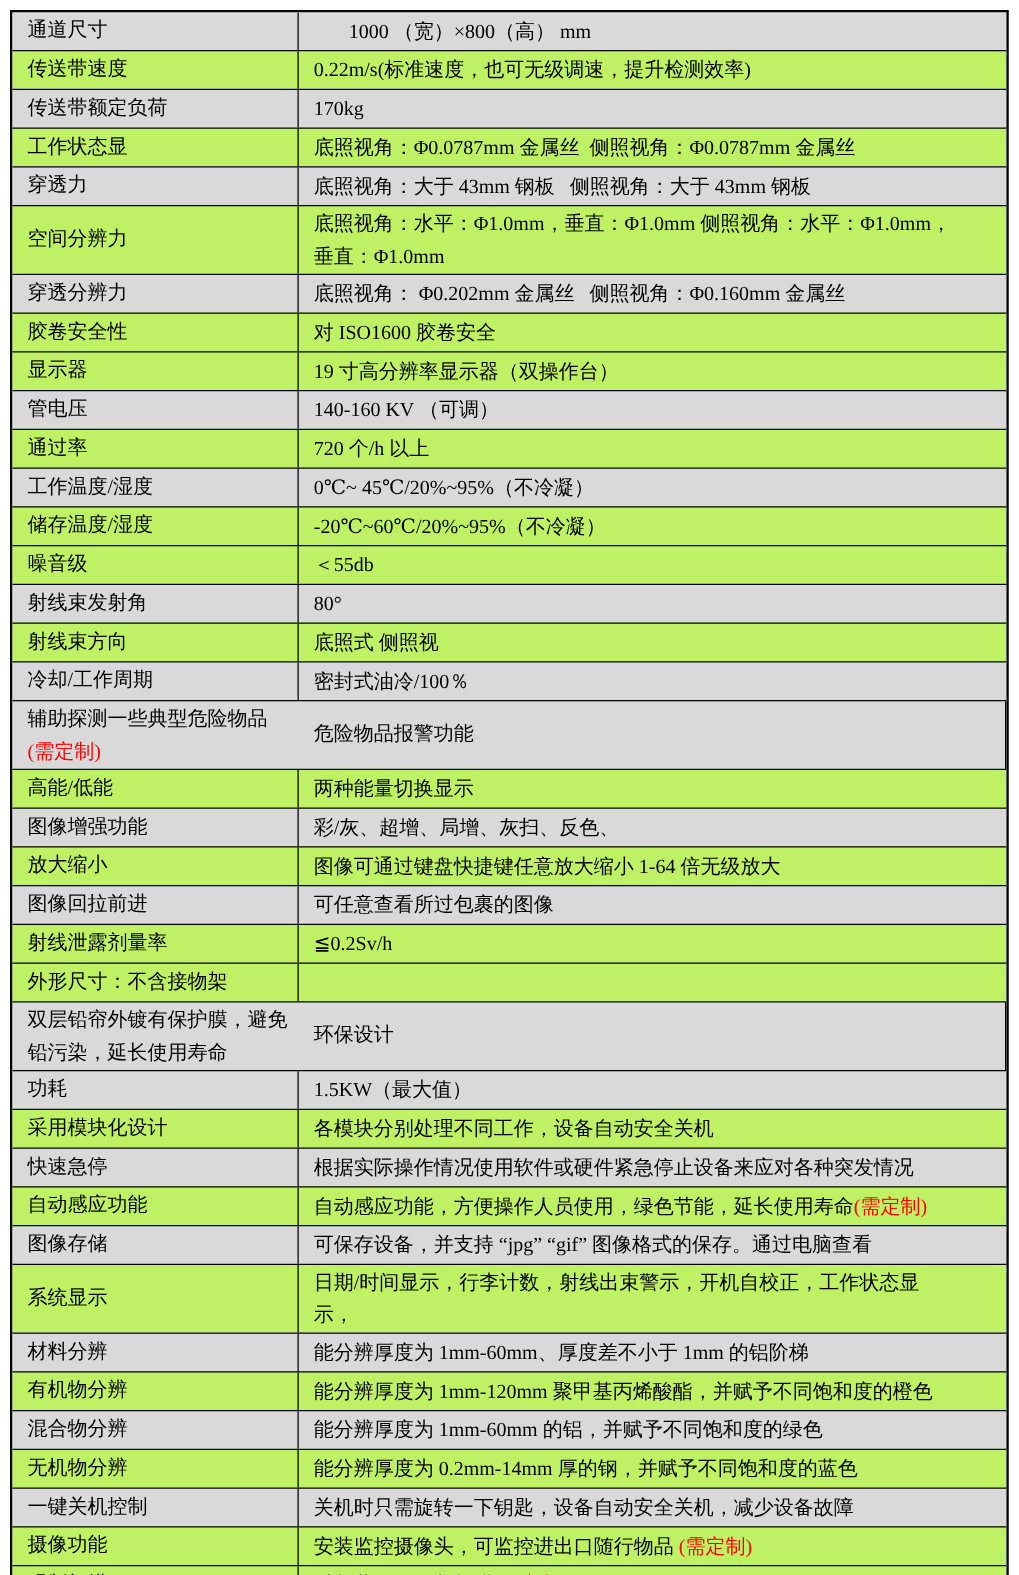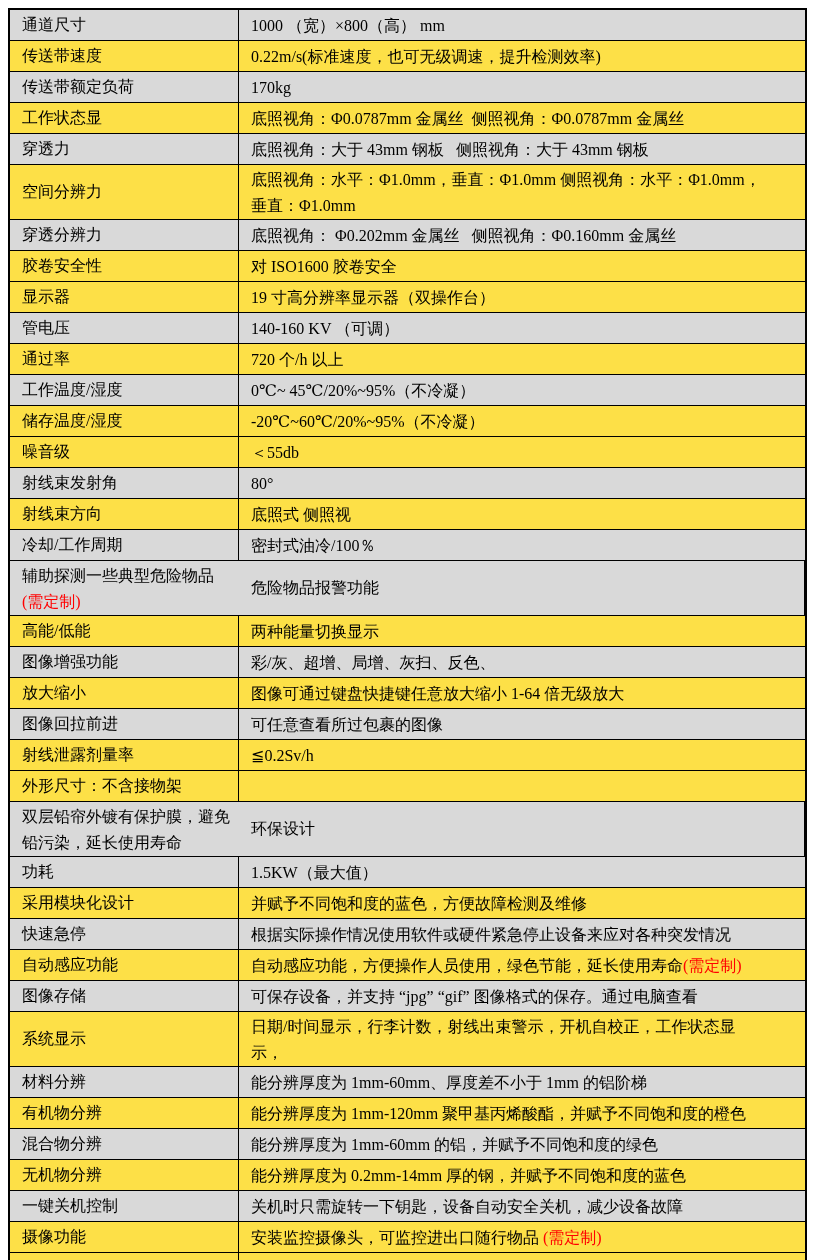--- a/index.html
+++ b/index.html
@@ -19,23 +19,23 @@
     margin:8px;
     width:799px;
     box-sizing:border-box;
     border:2px solid #000000;
   }
   .row{
     display:grid;
     grid-template-columns:229px 1fr;
     min-height:30px;
     border-top:1px solid #000000;
-    background:#fde047;
-  }
-  .row:first-child{border-top:none;}
+    background:#bef264;
+  }
+  .row:first-child{border-top:none;gap:28px;}
   .row.shaded{background:var(--shade,#d9d9d9);}
   .cell{
     box-sizing:border-box;
     font-size:16px;
     line-height:26px;
   }
   .label{
     display:flex;
     align-items:center;
     padding:1px 6px 1px 12px;
@@ -187,21 +187,21 @@
     <div class="cell label">环保设计</div>
   </div>
 
   <div class="row shaded">
     <div class="cell label">功耗</div>
     <div class="cell value"><span>1.5KW（最大值）</span></div>
   </div>
 
   <div class="row">
     <div class="cell label">采用模块化设计</div>
-    <div class="cell value"><span>并赋予不同饱和度的蓝色，方便故障检测及维修</span></div>
+    <div class="cell value"><span>各模块分别处理不同工作，设备自动安全关机</span></div>
   </div>
 
   <div class="row shaded">
     <div class="cell label">快速急停</div>
     <div class="cell value"><span>根据实际操作情况使用软件或硬件紧急停止设备来应对各种突发情况</span></div>
   </div>
 
   <div class="row">
     <div class="cell label">自动感应功能</div>
     <div class="cell value"><span>自动感应功能，方便操作人员使用，绿色节能，延长使用寿命</span><span class="seg-red">(需定制)</span></div>

